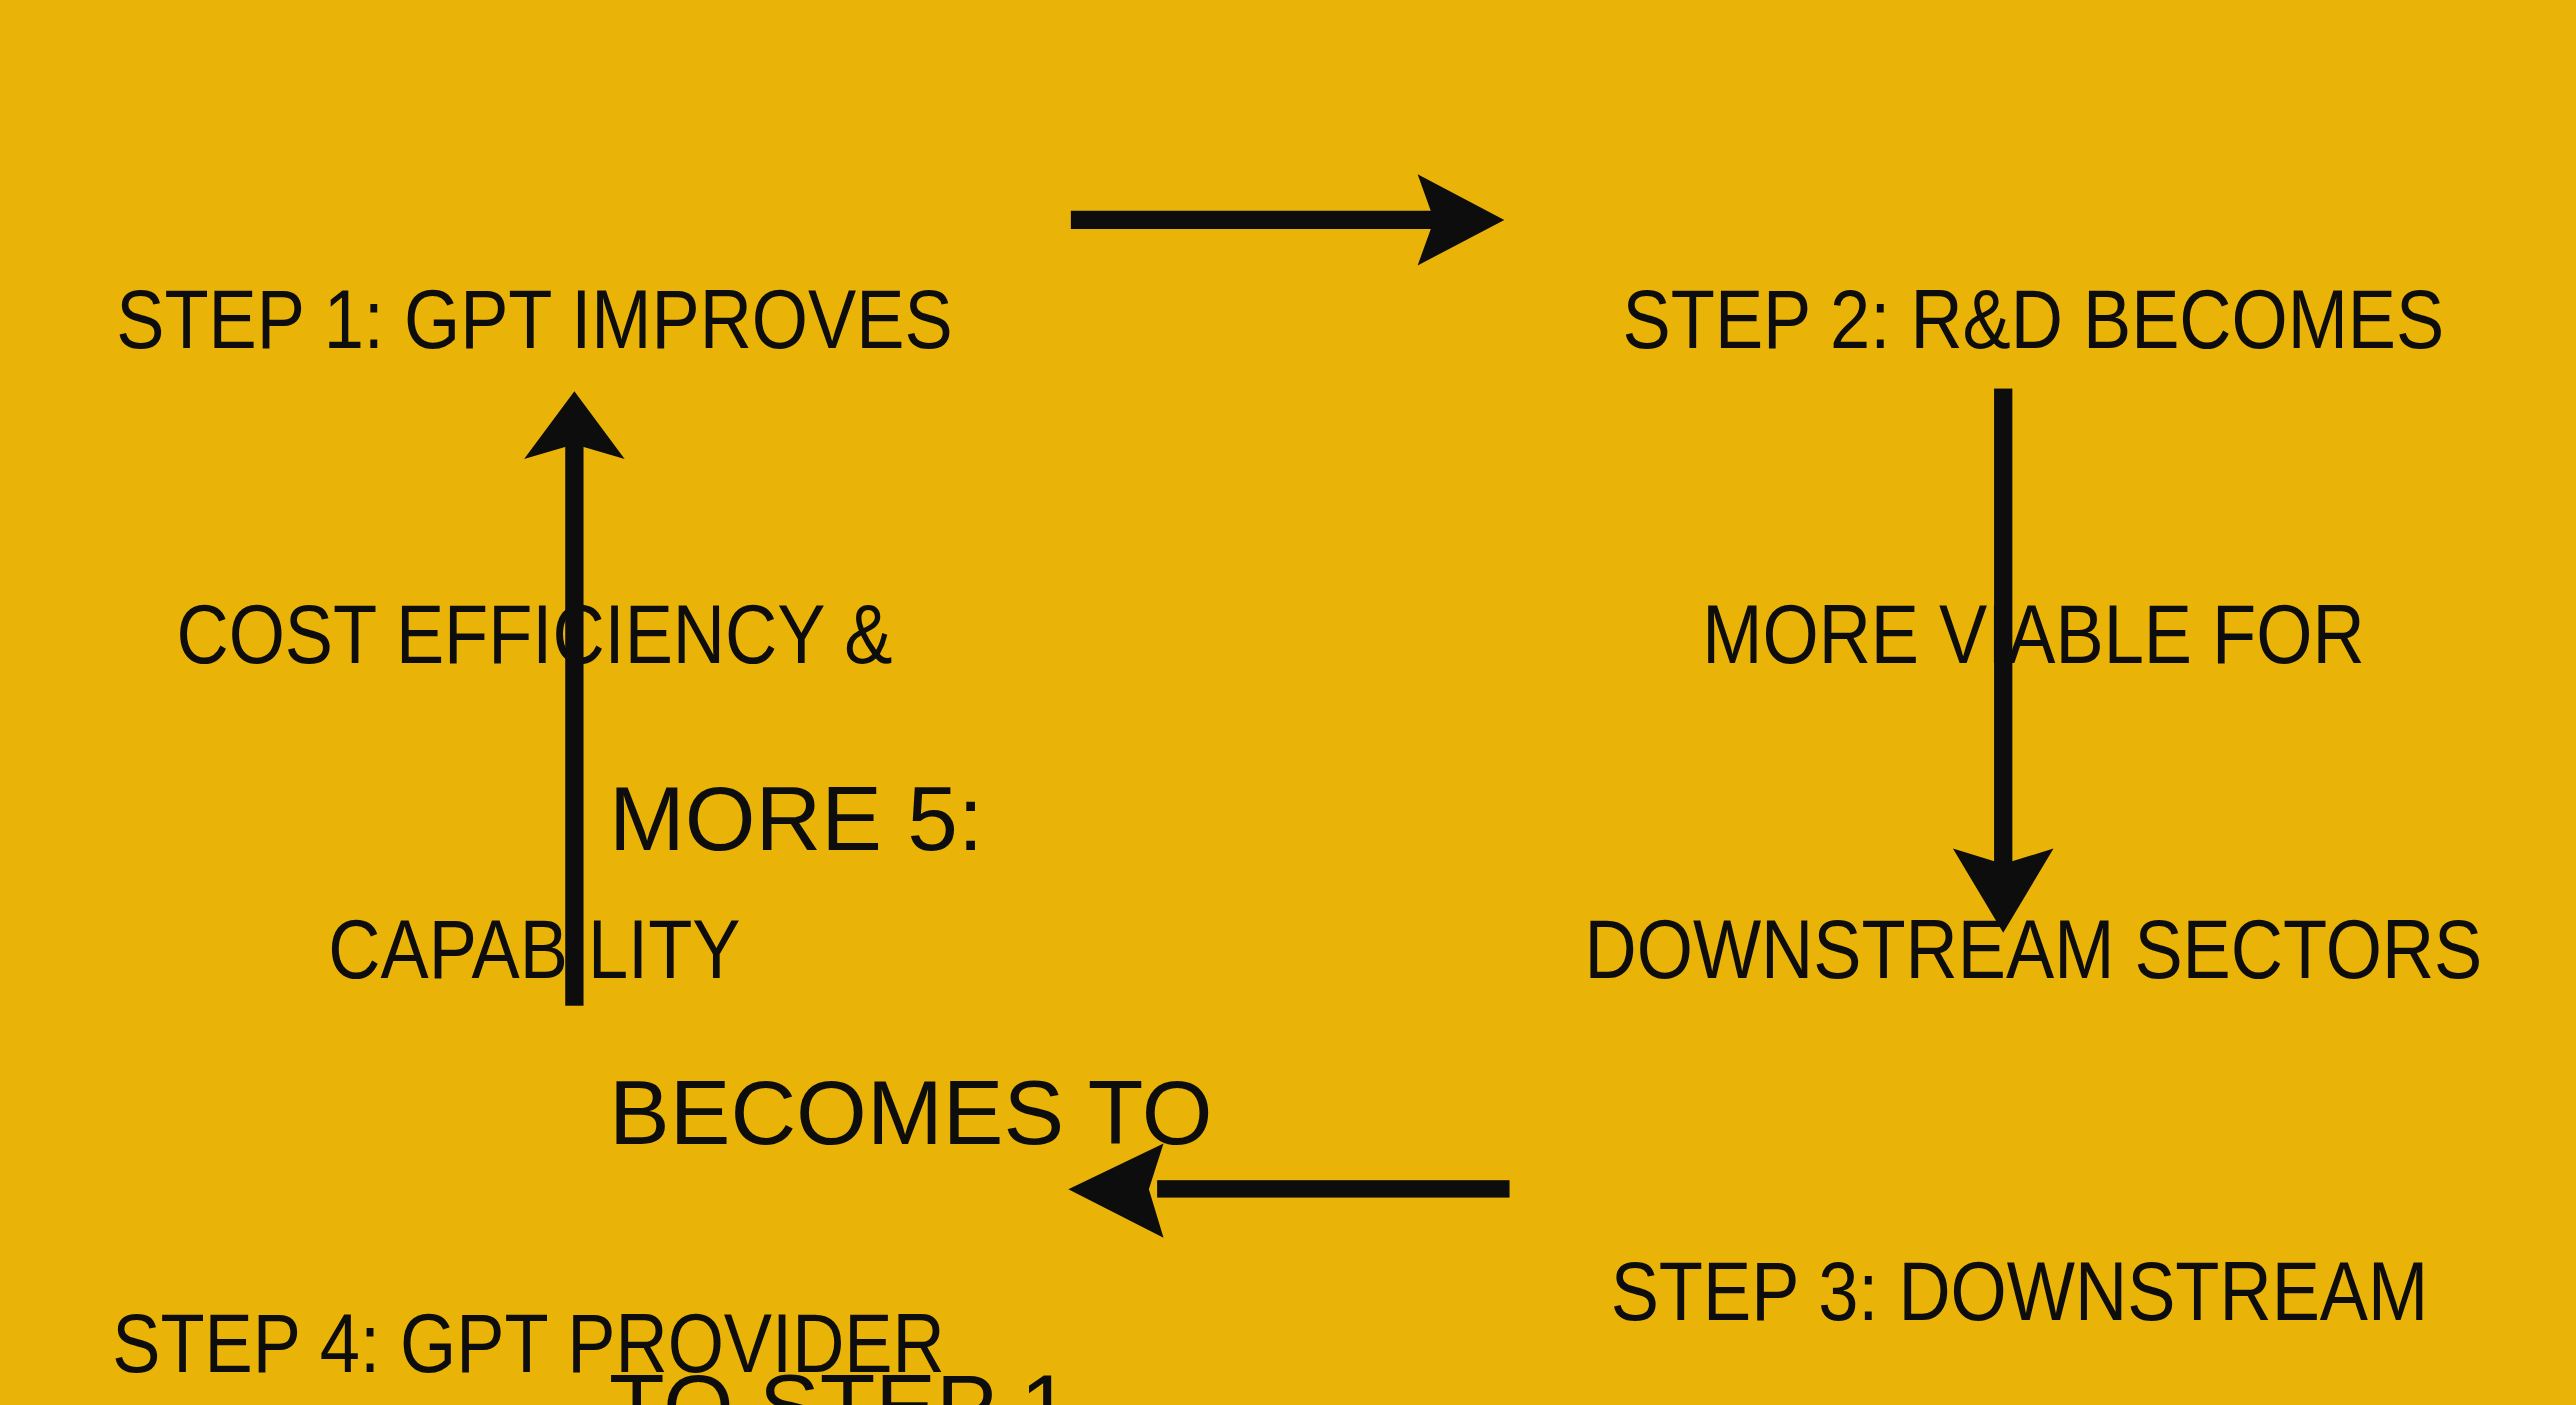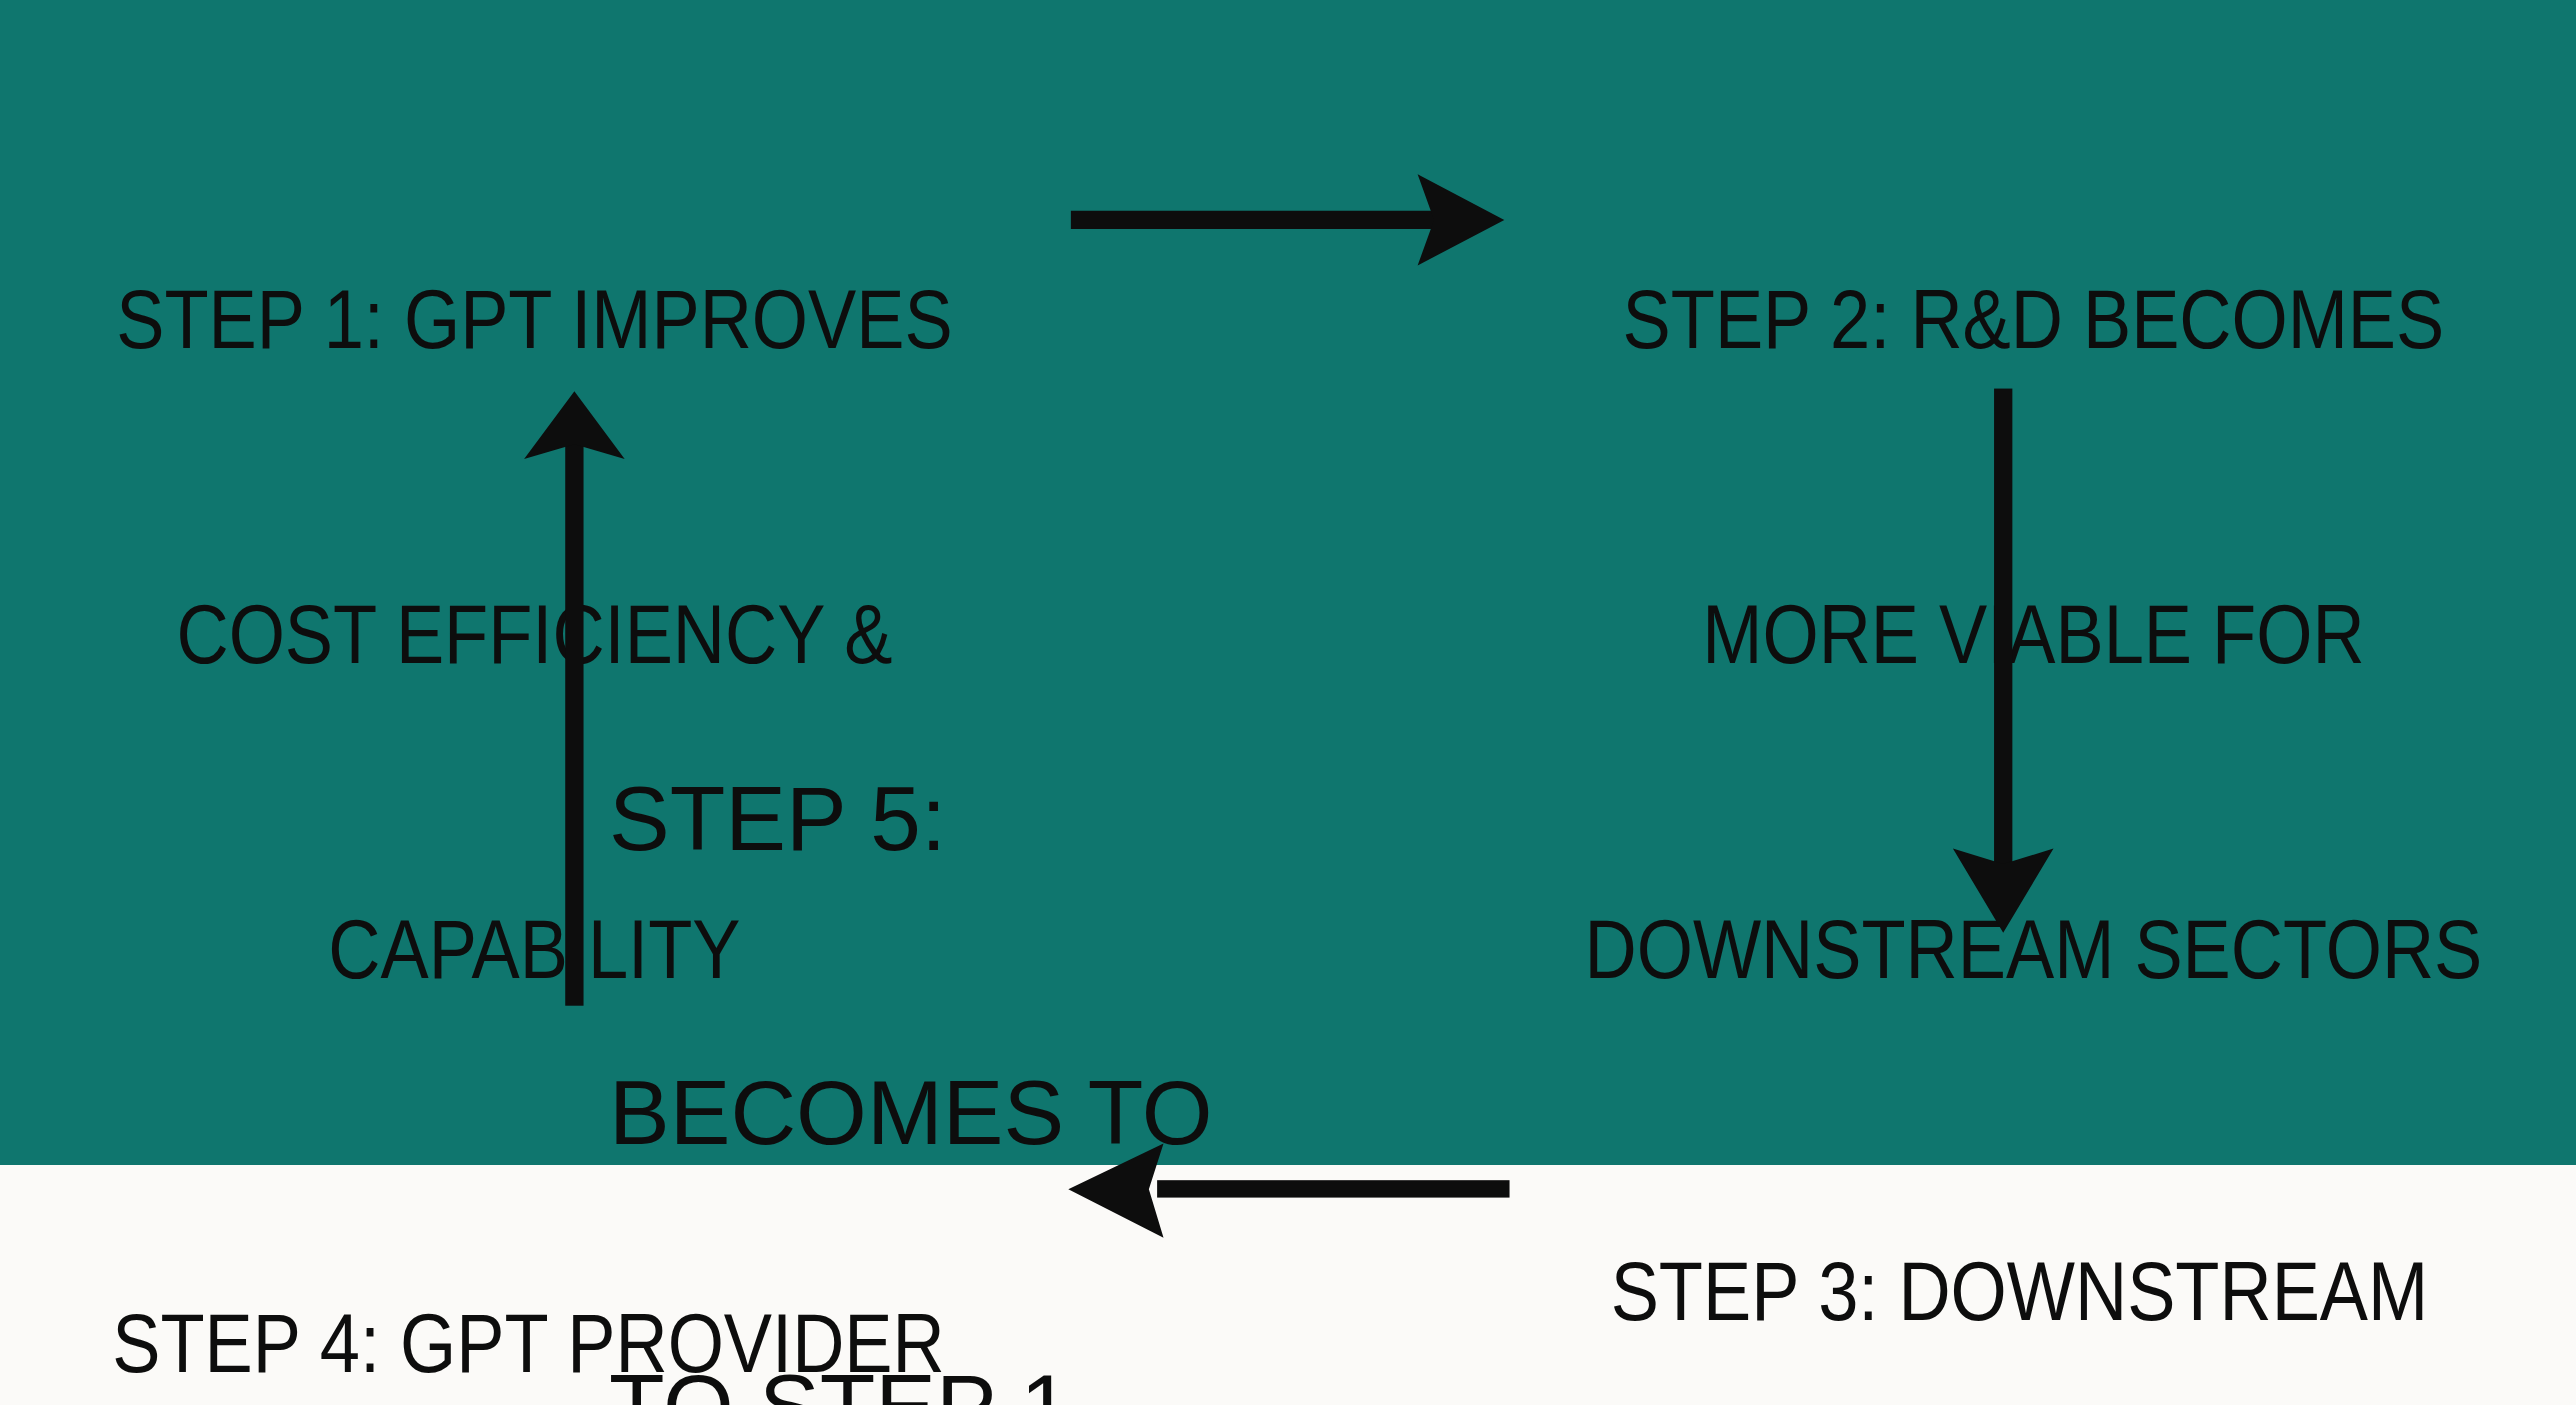--- a/index.html
+++ b/index.html
@@ -10,22 +10,22 @@
   body {
     width: 2576px;
     height: 1405px;
     background: #fbfaf8;
     font-family: "Liberation Sans", sans-serif;
     overflow: hidden;
   }
   #stage {
     position: relative;
     width: 2576px;
-    height: 1165px;
-    background: #0f766e;
+    height: 1405px;
+    background: #eab308;
   }
   .node {
     position: absolute;
     color: #0d0d0d;
     font-weight: 400;
     white-space: pre;
     line-height: 105px;
     font-size: 84px;
   }
   
@@ -120,21 +120,21 @@
     
     
   </div>
 
   <div class="node condensed center-text" id="node-step4">
     <span class="line">STEP 4: GPT PROVIDER</span>
     
   </div>
 
   <div class="node left-text" id="node-step5">
-    <span class="line">STEP 5:</span>
+    <span class="line">MORE 5:</span>
     <span class="line">BECOMES TO</span>
     <span class="line">TO STEP 1</span>
   </div>
 
   <div class="arrow" id="arrow-top">
     <svg width="476" height="146" viewBox="0 0 520 160" aria-hidden="true">
       <rect x="10" y="60" width="400" height="20" fill="#0d0d0d"></rect>
       <path d="M 485 70 L 390 20 L 408 70 L 390 120 Z" fill="#0d0d0d"></path>
     </svg>
   </div>

